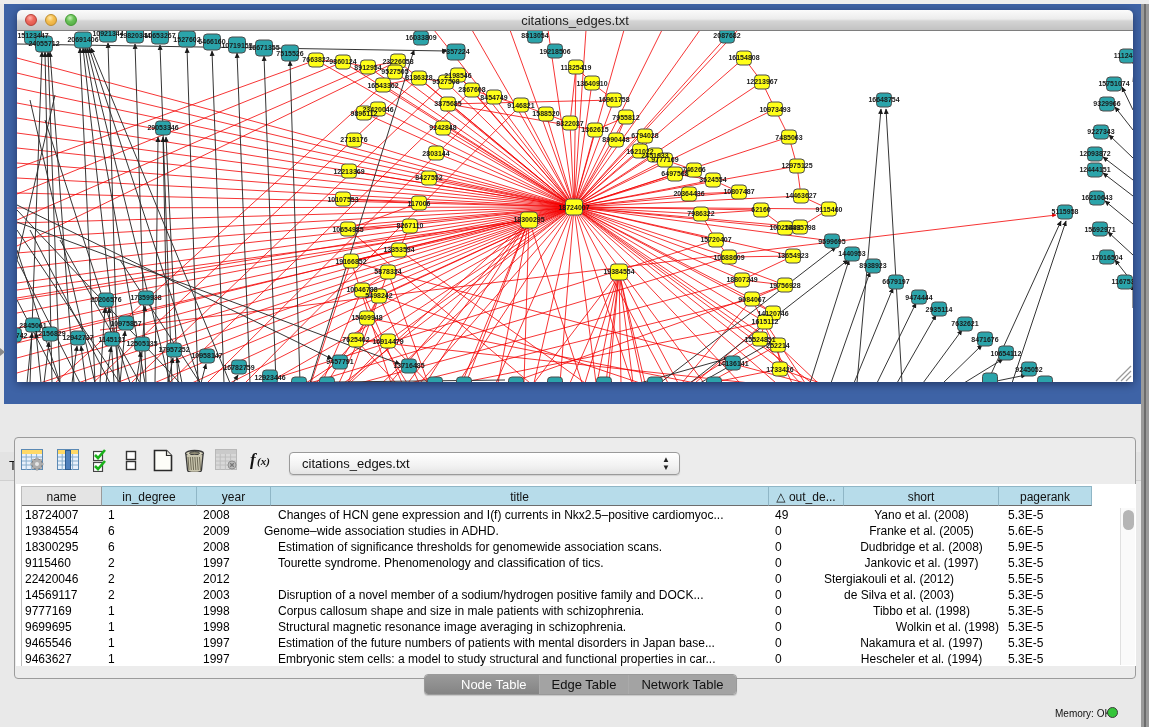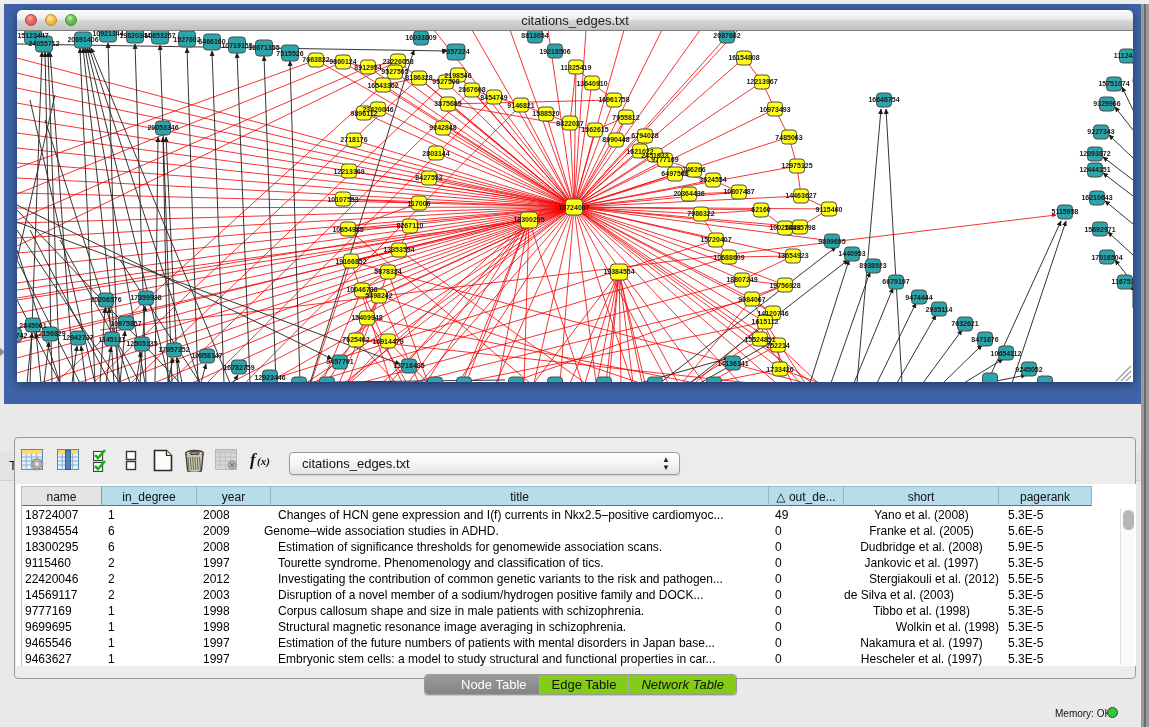--- a/index.html
+++ b/index.html
@@ -55,23 +55,23 @@
   .hdr.gray { background:#e4e4e4; border-right:1px solid #9a9a9a; border-top:1px solid #bdbdbd; }
   .row { position:absolute; left:0; width:1120px; height:16px; font-size:12px; color:#000; white-space:nowrap; }
   .c { position:absolute; top:1px; }
   
   #sbar { position:absolute; left:1104px; top:24px; width:15px; height:157px; background:#fafafa; border-left:1px solid #e0e0e0; }
   #sthumb { position:absolute; left:2px; top:2px; width:11px; height:20px; border-radius:6px; background:#b5b5b5; }
 
   
   #tabs { left:424px; top:674px; height:21px; display:flex; border:1px solid #9a9a9a;
      border-radius:4px; overflow:hidden; background:#fff; box-shadow:0 1px 1px rgba(0,0,0,.15);}
-  .tab { font-size:13px; padding:0 12px; line-height:20px; color:#111; background:#84cc16; border-right:1px solid #aaa; }
+  .tab { font-size:13px; padding:0 12px; line-height:20px; color:#111; background:#a3a3a3; border-right:1px solid #aaa; }
   .tab.sel { background:linear-gradient(180deg,#9a9a9a,#848484); color:#fff;padding-left:36px; }
-  .tab:last-child { border-right:none;font-style:italic; }
+  .tab:last-child { border-right:none; }
 
   
   #mem { left:1055px; top:708px; font-size:10px; color:#111; }
   #memdot { left:1107px; top:707px; width:11px; height:11px; border-radius:50%;
      background:#35c53a; border:1px solid #3c3c3c; }
 
   
   #rstrip { left:1141px; top:0; width:8px; height:727px; background:#9a9a9a; }
   #rstrip .d { position:absolute; left:3px; top:0; width:2px; height:727px; background:#6c6c6c; }
   #topstrip { left:0; top:0; width:1149px; height:4px; background:#ededed; }
@@ -844,23 +844,22 @@
         <div class="c" style="left:187px">1997</div>
         <div class="c" style="left:262px">Tourette syndrome. Phenomenology and classification of tics.</div>
         <div class="c" style="left:759px">0</div>
         <div class="c" style="left:828px;width:155px;text-align:center">Jankovic et al. (1997)</div>
         <div class="c" style="left:992px">5.3E-5</div>
       </div>
       <div class="row" style="top:87px">
         <div class="c" style="left:9px">22420046</div>
         <div class="c" style="left:92px">2</div>
         <div class="c" style="left:187px">2012</div>
-        <div class="c" style="left:262px">Investigating the contribution of common genetic variants to the risk and pathogen...</div>
         <div class="c" style="left:759px">0</div>
-        <div class="c" style="left:828px;width:155px;text-align:right">Stergiakouli et al. (2012)</div>
+        <div class="c" style="left:808px;width:155px;text-align:left">Stergiakouli et al. (2012)</div>
         <div class="c" style="left:992px">5.5E-5</div>
       </div>
       <div class="row" style="top:103px">
         <div class="c" style="left:9px">14569117</div>
         <div class="c" style="left:92px">2</div>
         <div class="c" style="left:187px">2003</div>
         <div class="c" style="left:262px">Disruption of a novel member of a sodium/hydrogen positive family and DOCK...</div>
         <div class="c" style="left:759px">0</div>
         <div class="c" style="left:828px;width:155px;text-align:left">de Silva et al. (2003)</div>
         <div class="c" style="left:992px">5.3E-5</div>
@@ -891,21 +890,21 @@
         <div class="c" style="left:759px">0</div>
         <div class="c" style="left:828px;width:155px;text-align:center">Nakamura et al. (1997)</div>
         <div class="c" style="left:992px">5.3E-5</div>
       </div>
       <div class="row" style="top:167px">
         <div class="c" style="left:9px">9463627</div>
         <div class="c" style="left:92px">1</div>
         <div class="c" style="left:187px">1997</div>
         <div class="c" style="left:262px">Embryonic stem cells: a model to study structural and functional properties in car...</div>
         <div class="c" style="left:759px">0</div>
-        <div class="c" style="left:828px;width:155px;text-align:center">Hescheler et al. (1997)</div>
+        <div class="c" style="left:828px;width:155px;text-align:center">Hescheler et al. (1994)</div>
         <div class="c" style="left:992px">5.3E-5</div>
       </div>
       <div id="sbar">
         <div id="sthumb"></div>
       </div>
     </div>
   </div>
   <div class="abs" id="tabs">
     <div class="tab sel">Node Table</div>
     <div class="tab">Edge Table</div>

